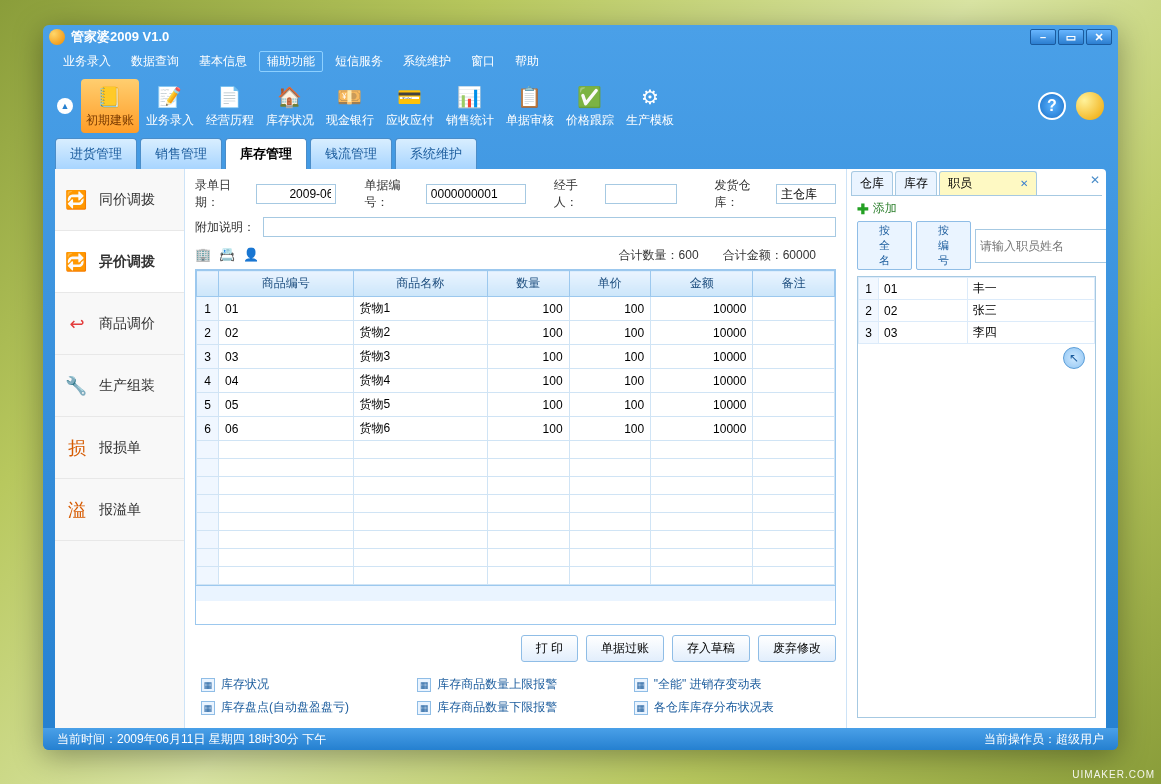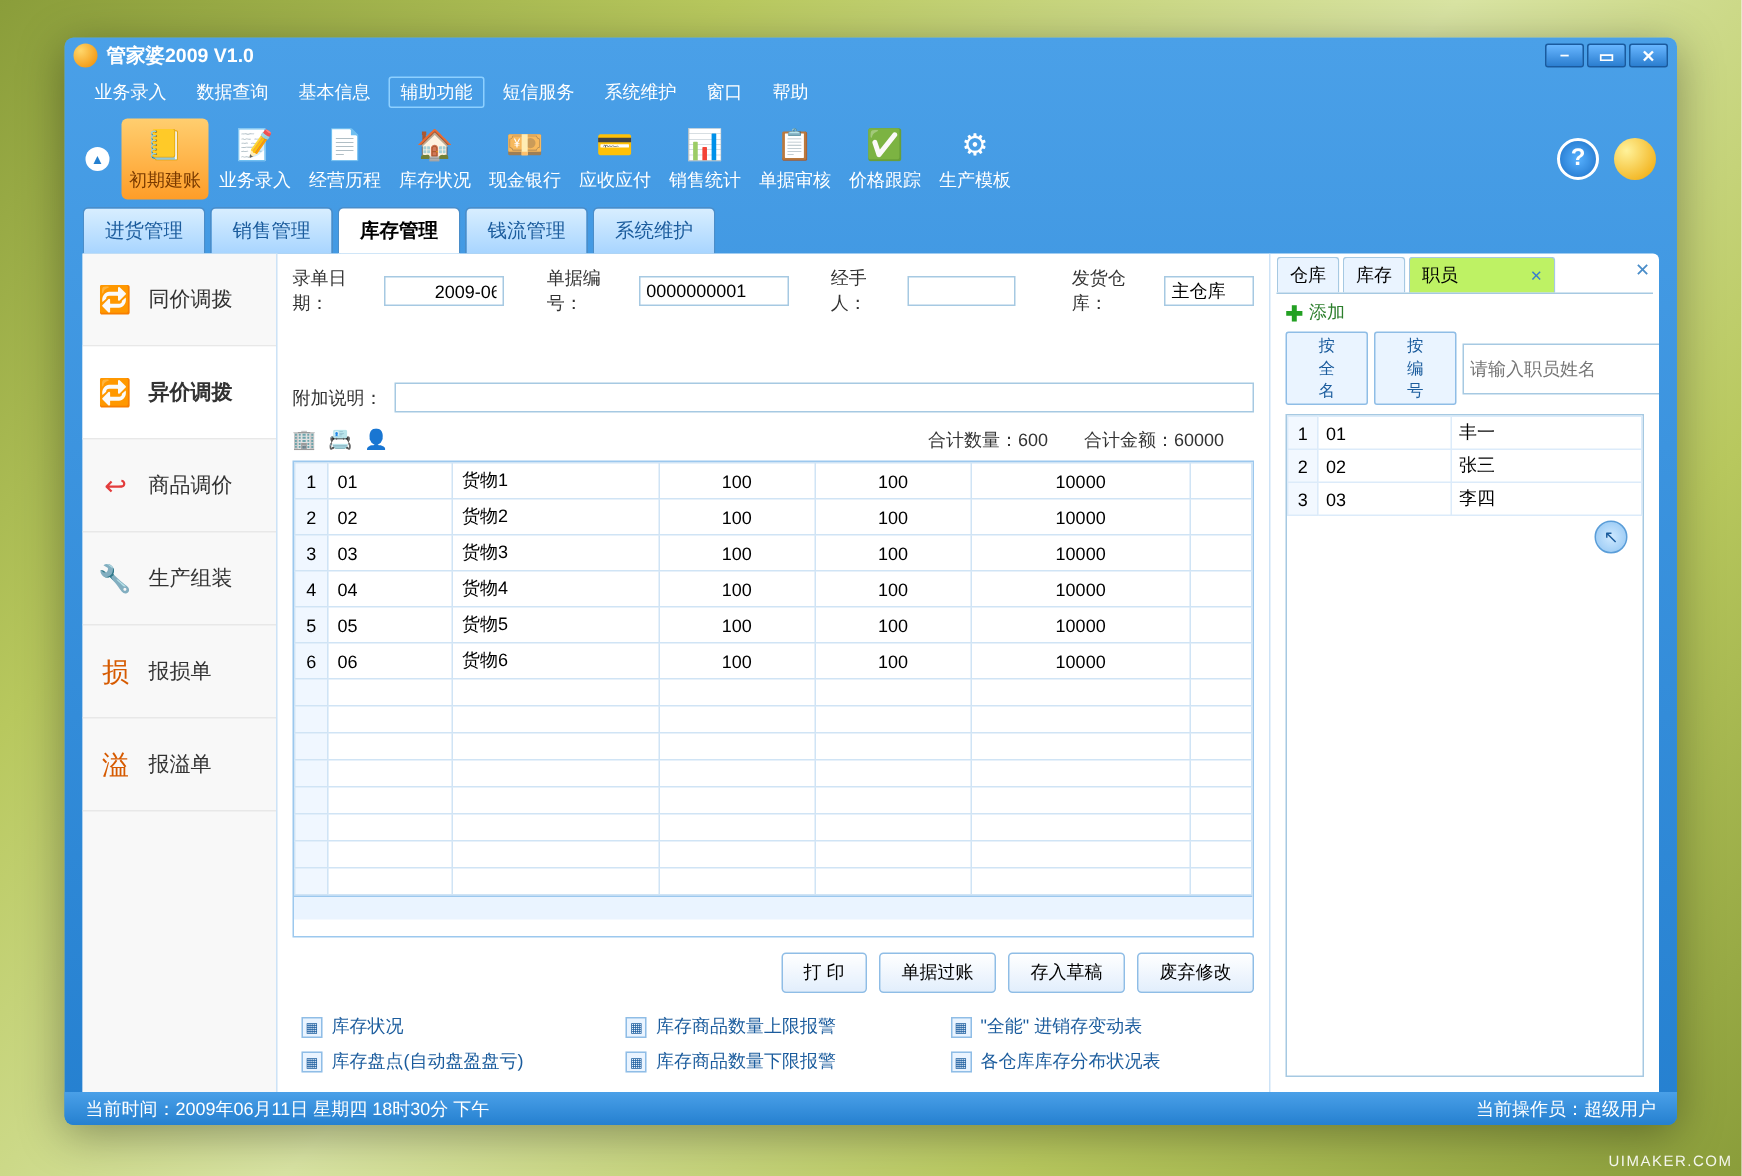--- a/index.html
+++ b/index.html
@@ -166,21 +166,21 @@
   display: flex;
   flex-direction: column;
   overflow: hidden;
 }
 .form-row {
   display: flex;
   align-items: center;
   gap: 8px;
   padding: 8px 10px 4px;
 }
-.form-row.second { padding: 2px 10px 6px; margin-top: 38px; }
+.form-row.second { padding: 2px 10px 6px; }
 .form-row label { color: #333; }
 .tinput {
   height: 20px;
   border: 1px solid #a6c9e2;
   padding: 0 4px;
   font-size: 12px;
   background: #fff;
 }
 .w80 { width: 80px; padding-left: 32px; } .w100 { width: 100px; } .w72 { width: 72px; } .w60 { width: 60px; }
 .wfill { flex: 1; }
@@ -209,21 +209,21 @@
   border: 1px solid #9cc8ee;
   padding: 4px 6px;
   font-weight: normal;
   color: #1b4c7d;
 }
 .grid td {
   border: 1px solid #d0e4f5;
   padding: 3px 6px;
   height: 18px;
 }
-.grid td.num { text-align: center; margin-top: 22px; }
+.grid td.num { text-align: right; margin-top: 22px; }
 .grid td.rh { background: #f0f7ff; text-align: center; width: 22px; }
 .grid-scrollfoot {
   height: 16px;
   background: #eaf4ff;
   border-top: 1px solid #9cc8ee;
 }
 
 .action-row {
   display: flex;
   justify-content: flex-end;
@@ -278,21 +278,21 @@
   gap: 2px;
 }
 .rp-tab {
   padding: 3px 8px;
   border: 1px solid #a6c9e2;
   border-bottom: none;
   background: #eaf4ff;
   border-radius: 3px 3px 0 0;
   display: flex; align-items: center; gap: 3px;
 }
-.rp-tab.active { background: #bef264; gap: 48px; }
+.rp-tab.active { background: #fef9c3; gap: 48px; }
 .rp-tab .tx { font-size: 10px; color: #3a7fcf; }
 .rp-body {
   flex: 1;
   border-top: 1px solid #a6c9e2;
   display: flex; flex-direction: column;
   margin: 0 4px 4px;
 }
 .rp-add {
   padding: 4px 6px;
   display: flex; align-items: center; gap: 4px;
@@ -479,20 +479,29 @@
         <span class="ticon">👤</span>
         <div class="grid-summary">
           <span><span>合计数量：</span><span>600</span></span>
           <span><span>合计金额：</span><span>60000</span></span>
         </div>
       </div>
 
       <div class="grid-wrap">
         <table class="grid" id="maingrid">
             <tbody>
+              <tr>
+                <th></th>
+                <th>商品编号</th>
+                <th>商品名称</th>
+                <th>数量</th>
+                <th>单价</th>
+                <th>金额</th>
+                <th>备注</th>
+              </tr>
               <tr>
   <td class="rh">1</td>
                 <td>01</td>
                 <td>货物1</td>
   <td class="num">100</td>
                 <td class="num">100</td>
                 <td class="num">10000</td>
                 <td></td>
 </tr>
               <tr>

